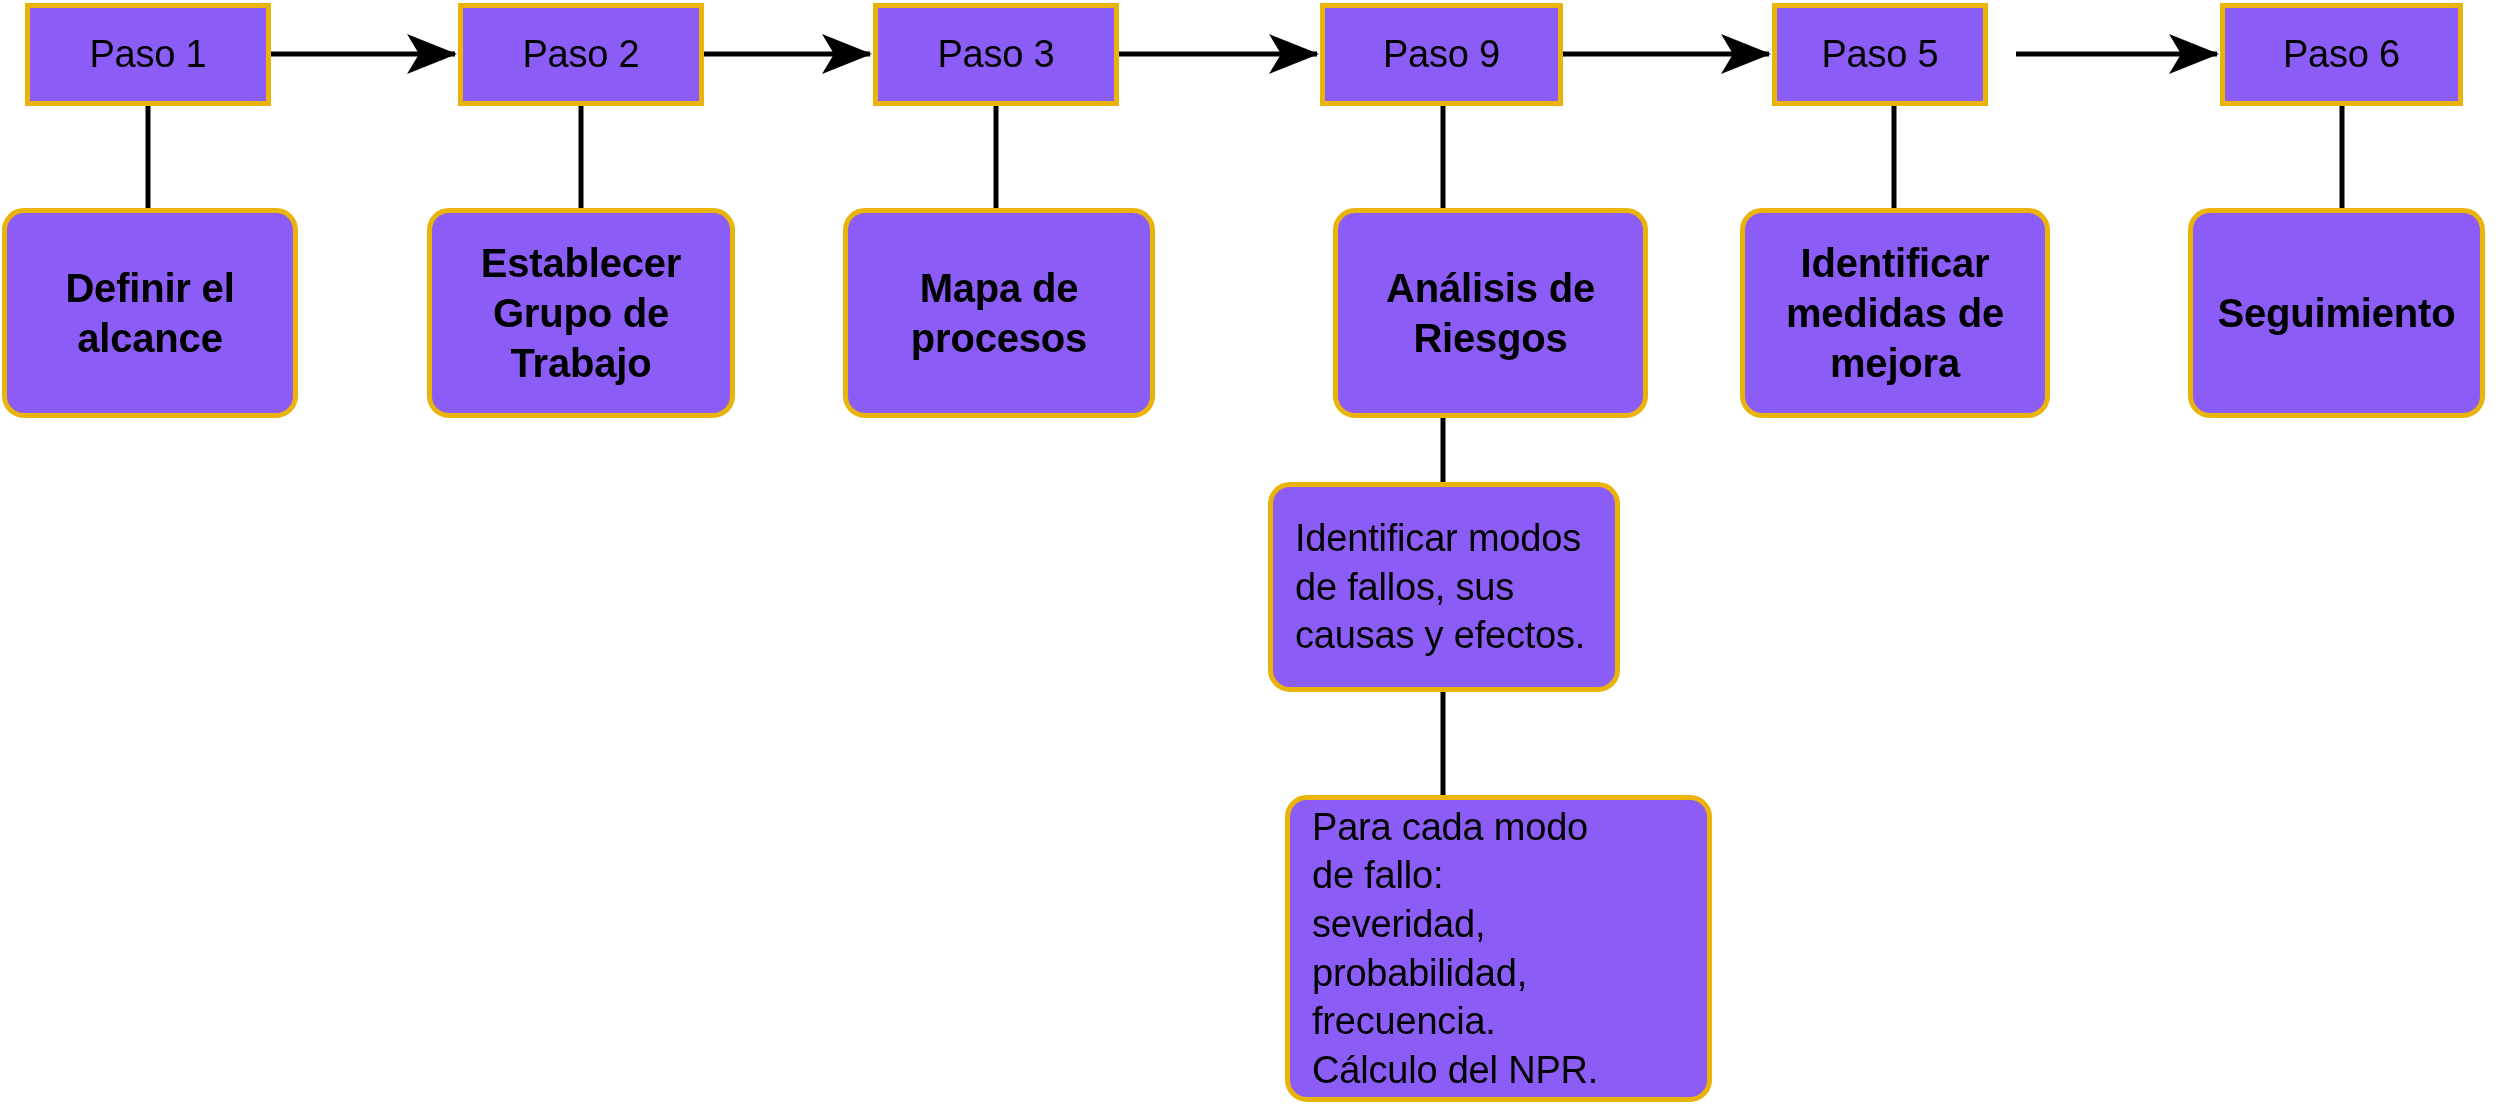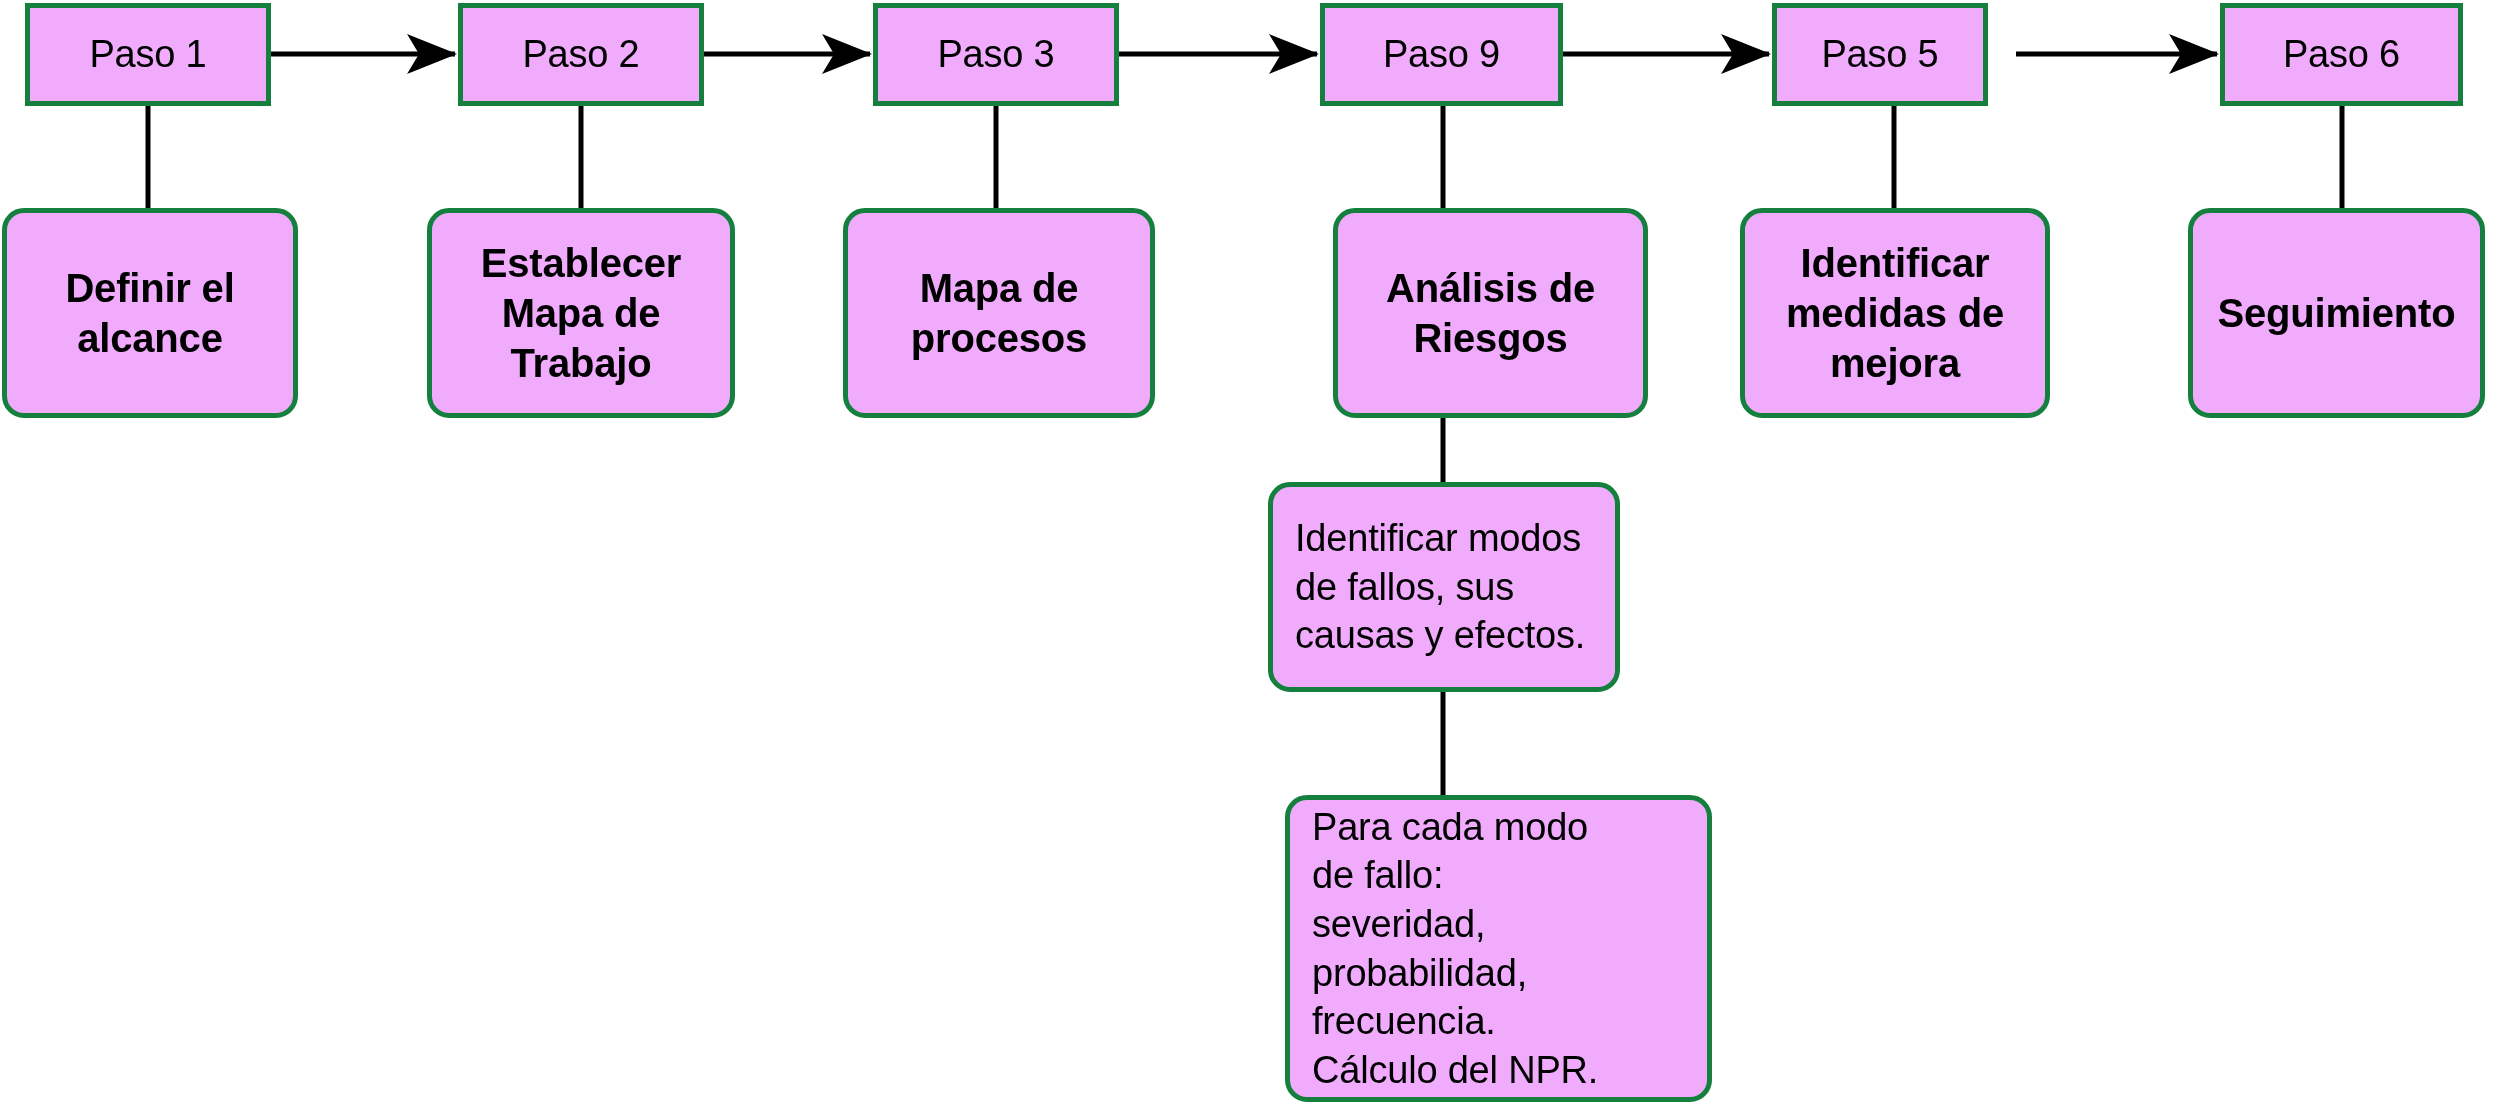--- a/index.html
+++ b/index.html
@@ -20,22 +20,22 @@
     position: absolute;
     left: 0;
     top: 0;
     width: 2500px;
     height: 1110px;
     pointer-events: none;
   }
   .node {
     position: absolute;
     box-sizing: border-box;
-    background: #f0abfc;
-    border: 5px solid #15803d;
+    background: #8b5cf6;
+    border: 5px solid #eab308;
     display: flex;
     align-items: center;
     justify-content: center;
     color: #000000;
   }
   .node.step {
     border-radius: 0;
   }
   .node.action {
     border-radius: 22px;
@@ -102,21 +102,21 @@
       </div>
       <div class="node action" style="left: 2px; top: 208px; width: 296px; height: 210px;">
         <div class="label">Definir el
 alcance</div>
       </div>
       <div class="node step" style="left: 458px; top: 3px; width: 246px; height: 103px;">
         <div class="label">Paso 2</div>
       </div>
       <div class="node action" style="left: 427px; top: 208px; width: 308px; height: 210px;">
         <div class="label">Establecer
-Mapa de
+Grupo de
 Trabajo</div>
       </div>
       <div class="node step" style="left: 873px; top: 3px; width: 246px; height: 103px;">
         <div class="label">Paso 3</div>
       </div>
       <div class="node action" style="left: 843px; top: 208px; width: 312px; height: 210px;">
         <div class="label">Mapa de
 procesos</div>
       </div>
       <div class="node step" style="left: 1320px; top: 3px; width: 243px; height: 103px;">

